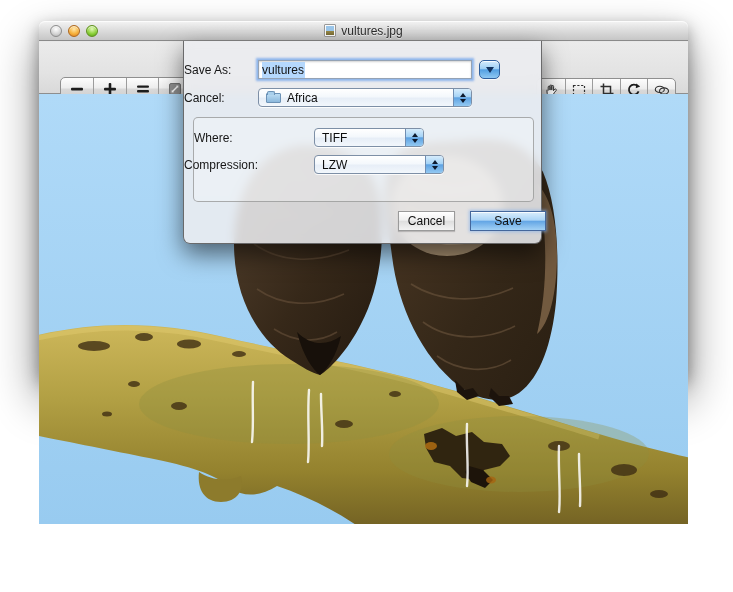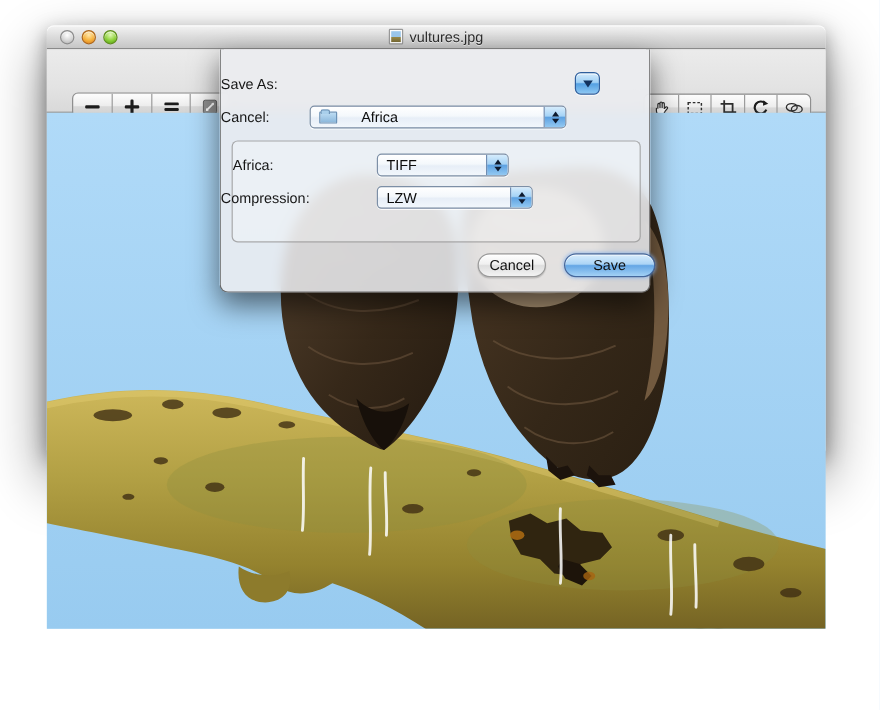--- a/index.html
+++ b/index.html
@@ -88,21 +88,21 @@
     display:flex; align-items:center; justify-content:center;
   }
   .tri-down { width:0; height:0; border-left:4px solid transparent; border-right:4px solid transparent; border-top:6px solid #12325e; }
 
   .popup {
     position:absolute; height:19px; border:1px solid #7d8fa6; border-radius:4px;
     background:linear-gradient(180deg,#ffffff 0%,#f4f8fc 45%,#e7eef7 55%,#f2f7fc 100%);
     box-shadow:0 1px 0 rgba(255,255,255,.85), inset 0 1px 0 #ffffff;
     display:flex; align-items:center; overflow:hidden;
   }
-  .popup .value { flex:1; padding-left:7px; display:flex; align-items:center; gap:20px; color:#0c0c0c; }
+  .popup .value { flex:1; padding-left:7px; display:flex; align-items:center; gap:6px; color:#0c0c0c; }
   .popup .stepper {
     width:18px; height:100%; border-left:1px solid #6f8db2;
     background:linear-gradient(180deg,#d6ecfc 0%,#a5d3f6 45%,#5ea2e2 52%,#93c9f2 100%);
     display:flex; flex-direction:column; align-items:center; justify-content:center; gap:2px;
   }
   .arr-up   { width:0; height:0; border-left:3.5px solid transparent; border-right:3.5px solid transparent; border-bottom:4.5px solid #0d1a2e; }
   .arr-dn   { width:0; height:0; border-left:3.5px solid transparent; border-right:3.5px solid transparent; border-top:4.5px solid #0d1a2e; }
   .popup-where { left:74px; top:47px; width:214px; }
   .popup-format { left:130px; top:87px; width:110px; }
   .popup-comp   { left:130px; top:114px; width:130px; }
@@ -112,21 +112,21 @@
   .folder:before { content:""; position:absolute; left:0px; top:-3px; width:6px; height:3px;
     background:#a9cfeb; border:1px solid #6c92b6; border-bottom:none; border-radius:2px 2px 0 0; }
 
   .groupbox {
     position:absolute; left:9px; top:76px; width:341px; height:85px;
     border:1px solid rgba(145,145,145,.75); border-radius:5px;
     background:rgba(252,252,252,.30);
   }
 
   .btn {
-    position:absolute; top:170px; height:20px; border-radius:10px;
+    position:absolute; top:170px; height:20px; border-radius:0;
     display:flex; align-items:center; justify-content:center;
     font-size:12px; color:#101010; padding:0 2px;
   }
   .btn-cancel { left:214px; width:57px; border:1px solid #9a9a9a;
     background:linear-gradient(180deg,#ffffff 0%,#f0f0f0 45%,#dedede 52%,#f3f3f3 100%);
     box-shadow:0 1px 1px rgba(0,0,0,.18), inset 0 1px 0 #fff; }
   .btn-save { left:286px; width:76px; border:1px solid #44679c;
     background:linear-gradient(180deg,#d9edfc 0%,#abd4f6 45%,#64a6e5 52%,#a3d1f5 100%);
     box-shadow:0 0 3px 1px rgba(130,175,235,.65), inset 0 1px 0 rgba(255,255,255,.8); }
 </style>
@@ -319,39 +319,42 @@
 
         <path d="M416 286 l10 10 8 -2 6 8 -12 4 -10 -8 Z" fill="#1c130c"></path>
         <path d="M452 294 l8 8 10 0 4 8 -14 2 -10 -10 Z" fill="#1c130c"></path>
       </svg>
     </div>
   </div>
 
   <div class="sheet">
 
     <div class="row-label lbl-saveas">Save As:</div>
+    <div class="textfield">
+      <span class="sel">vultures</span>
+    </div>
     <div class="disclosure">
       <div class="tri-down"></div>
     </div>
 
     <div class="row-label lbl-where">Cancel:</div>
     <div class="popup popup-where">
       <div class="value">
         <div class="folder"></div>
         <span>Africa</span>
       </div>
       <div class="stepper">
         <div class="arr-up"></div>
           <div class="arr-dn"></div>
       </div>
     </div>
 
     <div class="groupbox"></div>
 
-    <div class="row-label lbl-format">Africa:</div>
+    <div class="row-label lbl-format">Where:</div>
     <div class="popup popup-format">
       <div class="value">
           <span>TIFF</span>
         </div>
       <div class="stepper">
         <div class="arr-up"></div>
           <div class="arr-dn"></div>
       </div>
     </div>
 

